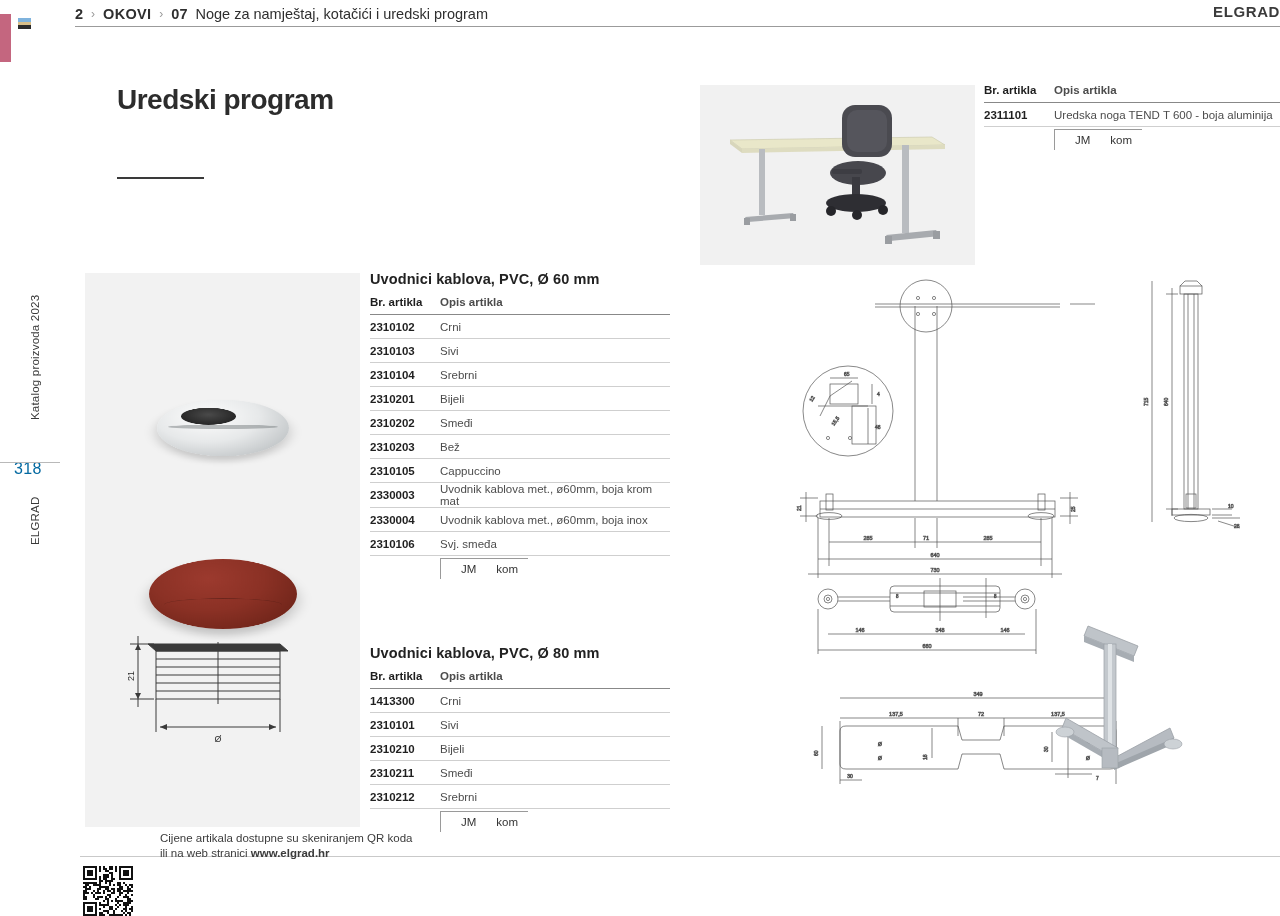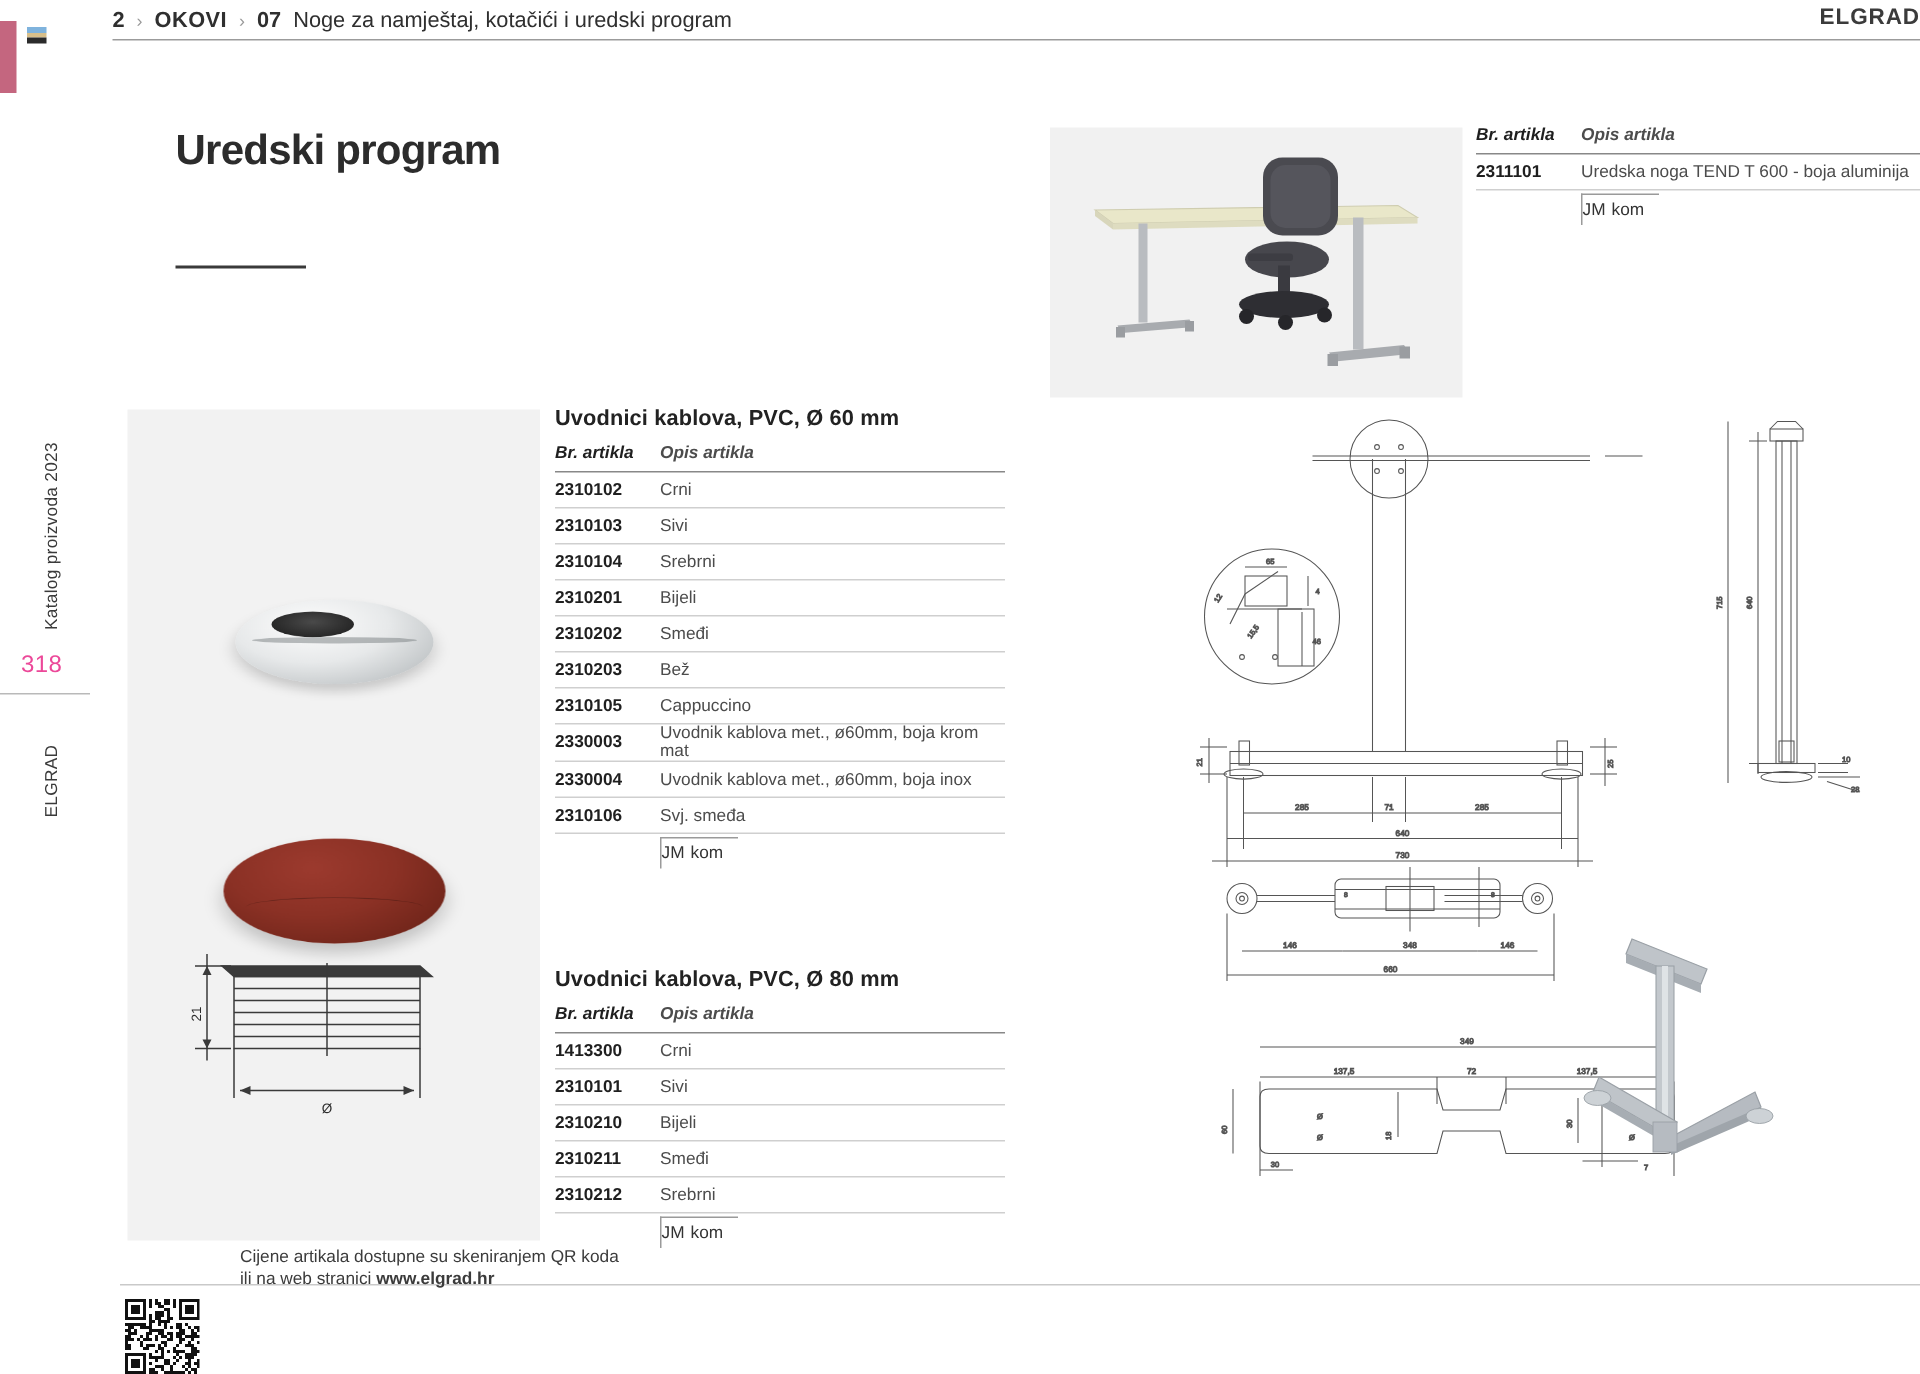--- a/index.html
+++ b/index.html
@@ -26,22 +26,22 @@
 
   .vtext {
     position: absolute; left: 0; width: 200px;
     transform-origin: left top;
     font-size: 11.5px; color: #3a3a3a; letter-spacing: .2px;
     white-space: nowrap;
   }
   .vtext.catalog { top: 420px; left: 29px; transform: rotate(-90deg); }
   .vtext.brand   { top: 545px; left: 29px; transform: rotate(-90deg); }
   .page-num {
-    position: absolute; left: 14px; top: 435px;
-    font-size: 16px; color: #ec4899; letter-spacing: .3px;
+    position: absolute; left: 14px; top: 460px;
+    font-size: 16px; color: #0369a1; letter-spacing: .3px;
   }
   .rail-rule {
     position: absolute; left: 0; top: 462px; width: 60px; height: 1px;
     background: #b9b9b9;
   }
 
   
   .header { position: absolute; left: 0; top: 0; width: 1280px; height: 27px; }
   .crumb {
     position: absolute; top: 0; left: 75px; height: 27px;
@@ -116,34 +116,34 @@
   }
 
   
   .tbl { position: absolute; }
   .tbl .ttl {
     font-size: 14.5px; font-weight: 700; color: #222; letter-spacing: .1px;
     margin-bottom: 9px;
   }
   .tbl .hdr {
     display: flex; font-size: 11.5px; font-weight: 700; color: #222;
-    padding-bottom: 6px; border-bottom: 1px solid #888; font-style: italic;
+    padding-bottom: 6px; border-bottom: 1px solid #888;
   }
   .tbl .row {
     display: flex; align-items: center; min-height: 24px;
     border-bottom: 1px solid #cfcfcf; font-size: 11.5px;
   }
   .tbl .row:last-of-type { border-bottom: none; }
   .c-code { width: 70px; flex: 0 0 70px; font-weight: 700; color: #1f1f1f; }
   .c-desc { flex: 1; color: #4c4c4c; }
   .jm {
     margin-top: 2px; margin-left: 70px; display: inline-flex; align-items: center;
-    gap: 4px; font-size: 11.5px; color: #333;
+    gap: 20px; font-size: 11.5px; color: #333;
     border-left: 1px solid #9a9a9a; border-top: 1px solid #9a9a9a;
-    padding: 4px 10px 4px 0;
+    padding: 4px 10px 4px 20px;
   }
   .jm .lab { font-weight: 400; }
 
   #tbl60  { left: 370px; top: 271px; width: 300px; }
   #tbl80  { left: 370px; top: 645px; width: 300px; }
   #tblTend{ left: 984px; top: 84px;  width: 296px; }
 
   
   .foot-rule {
     position: absolute; left: 80px; top: 856px; width: 1200px; height: 1px;

